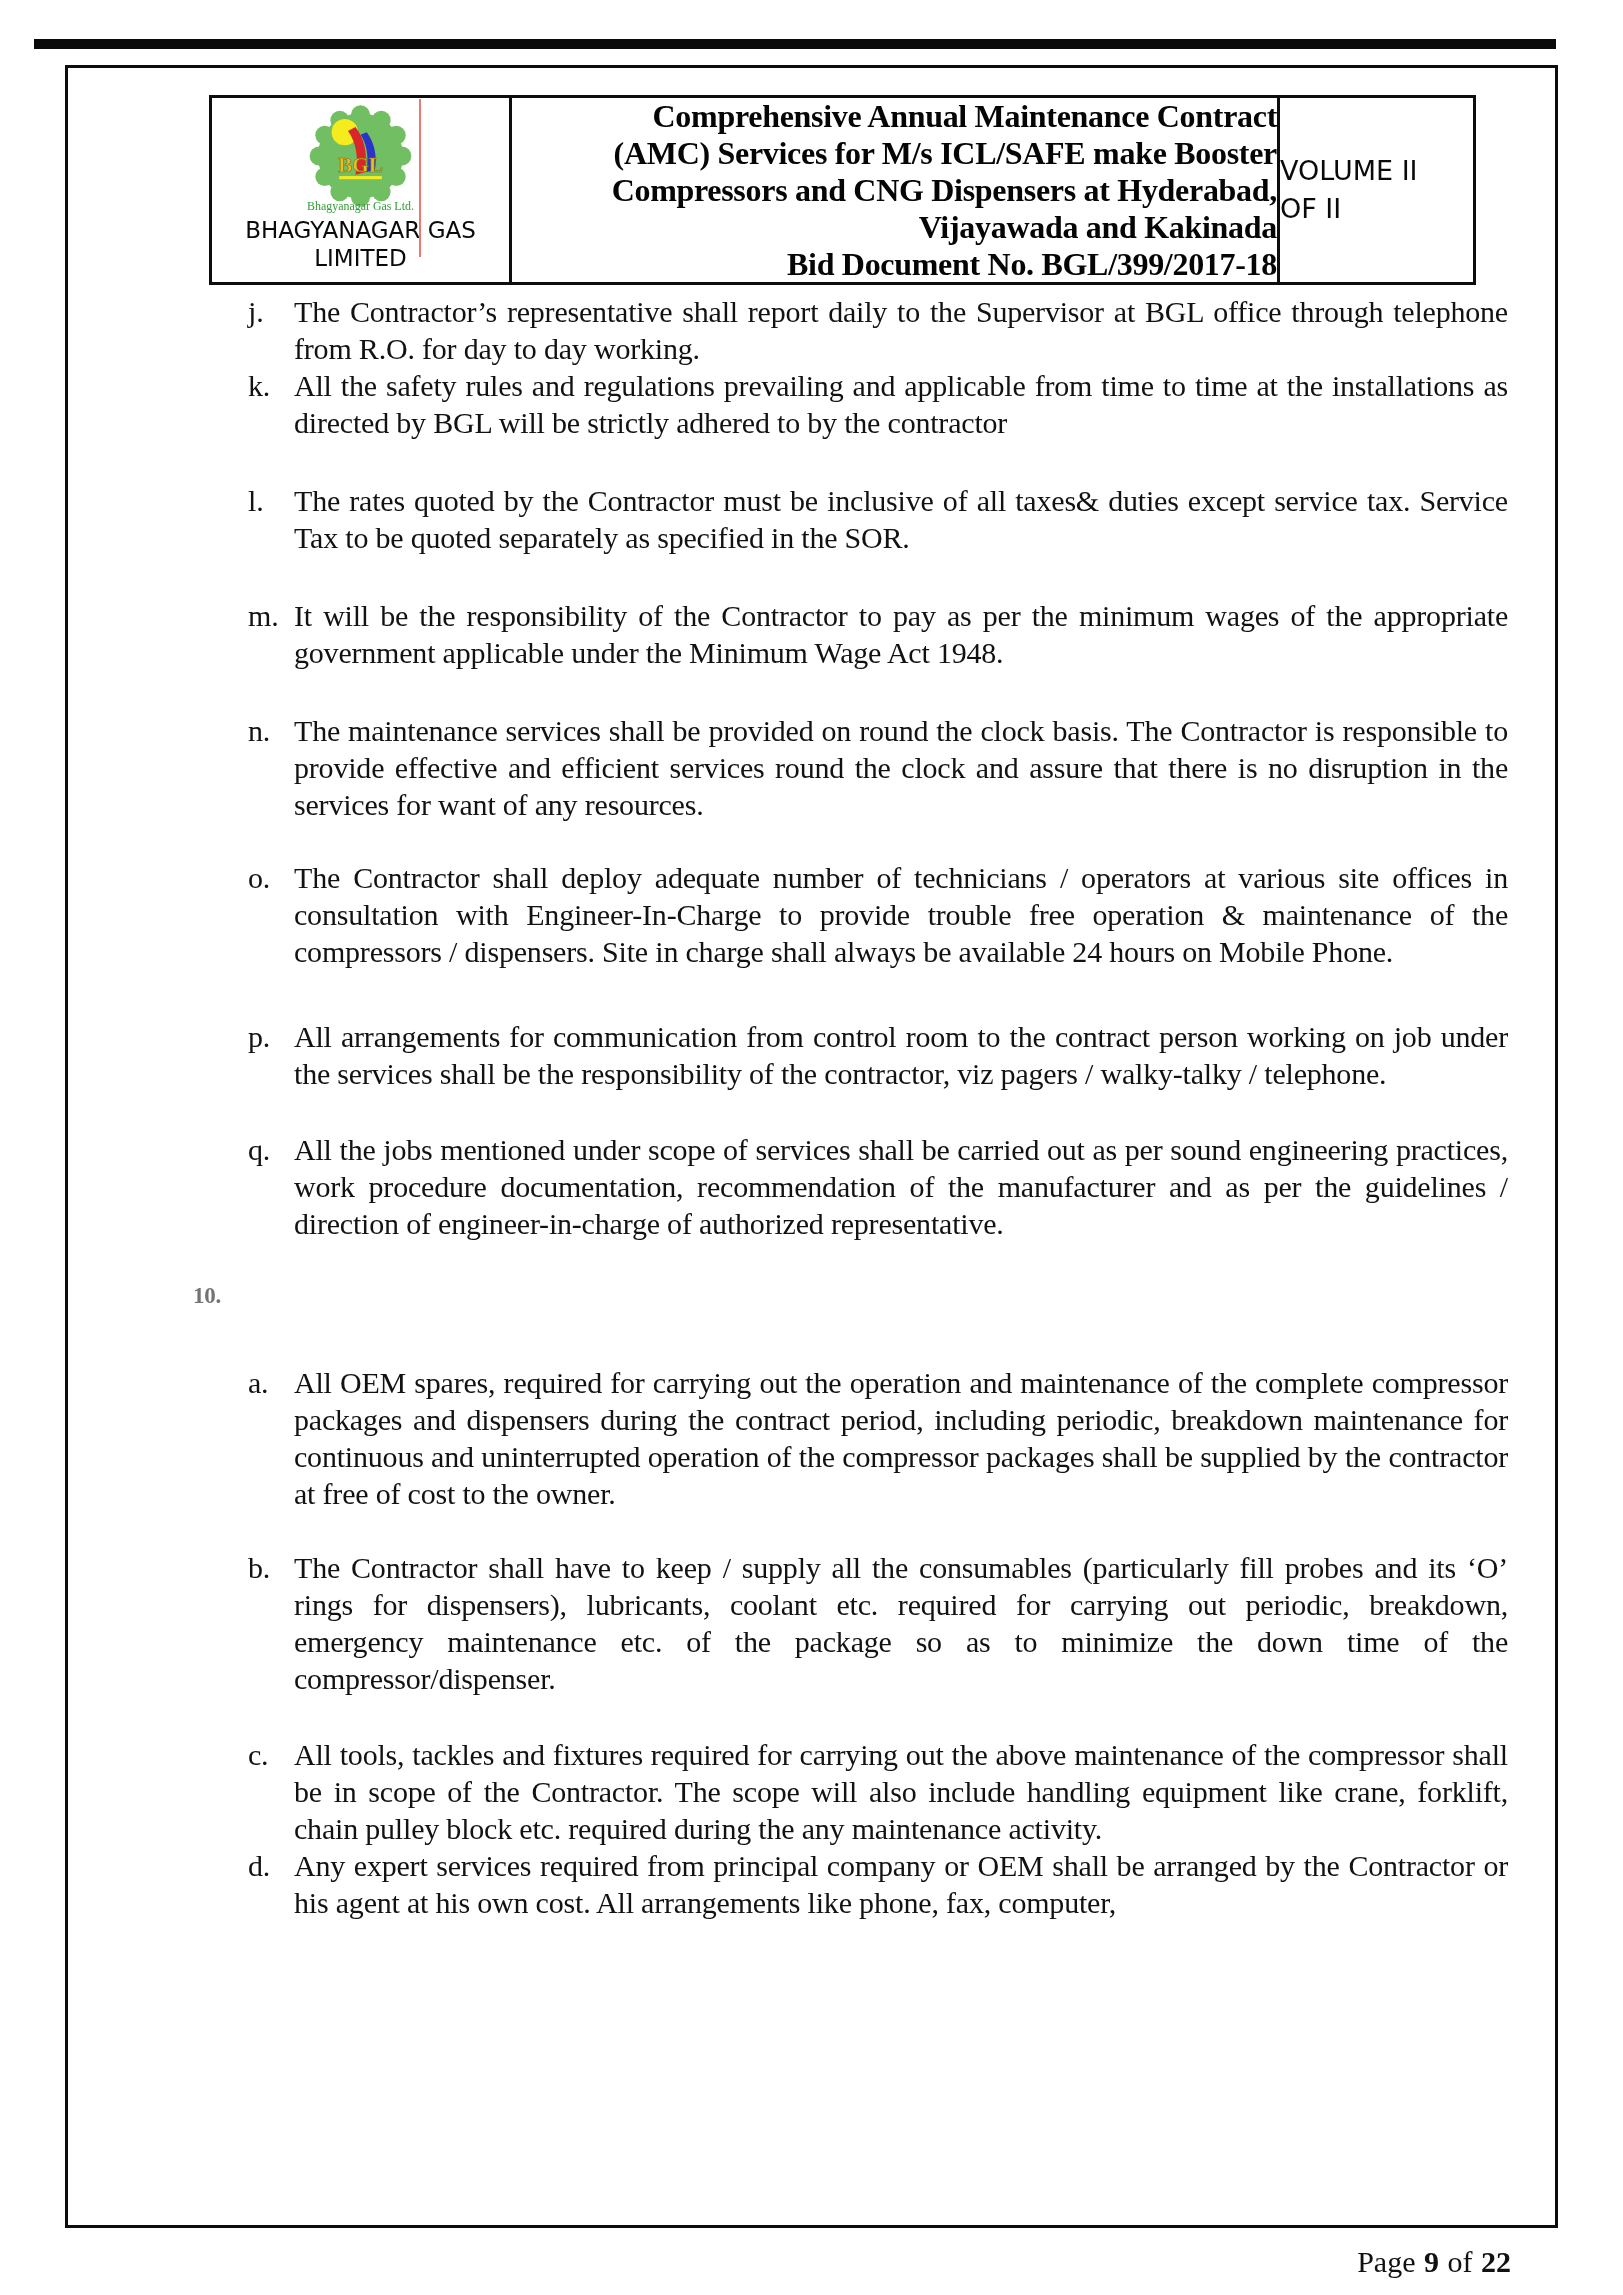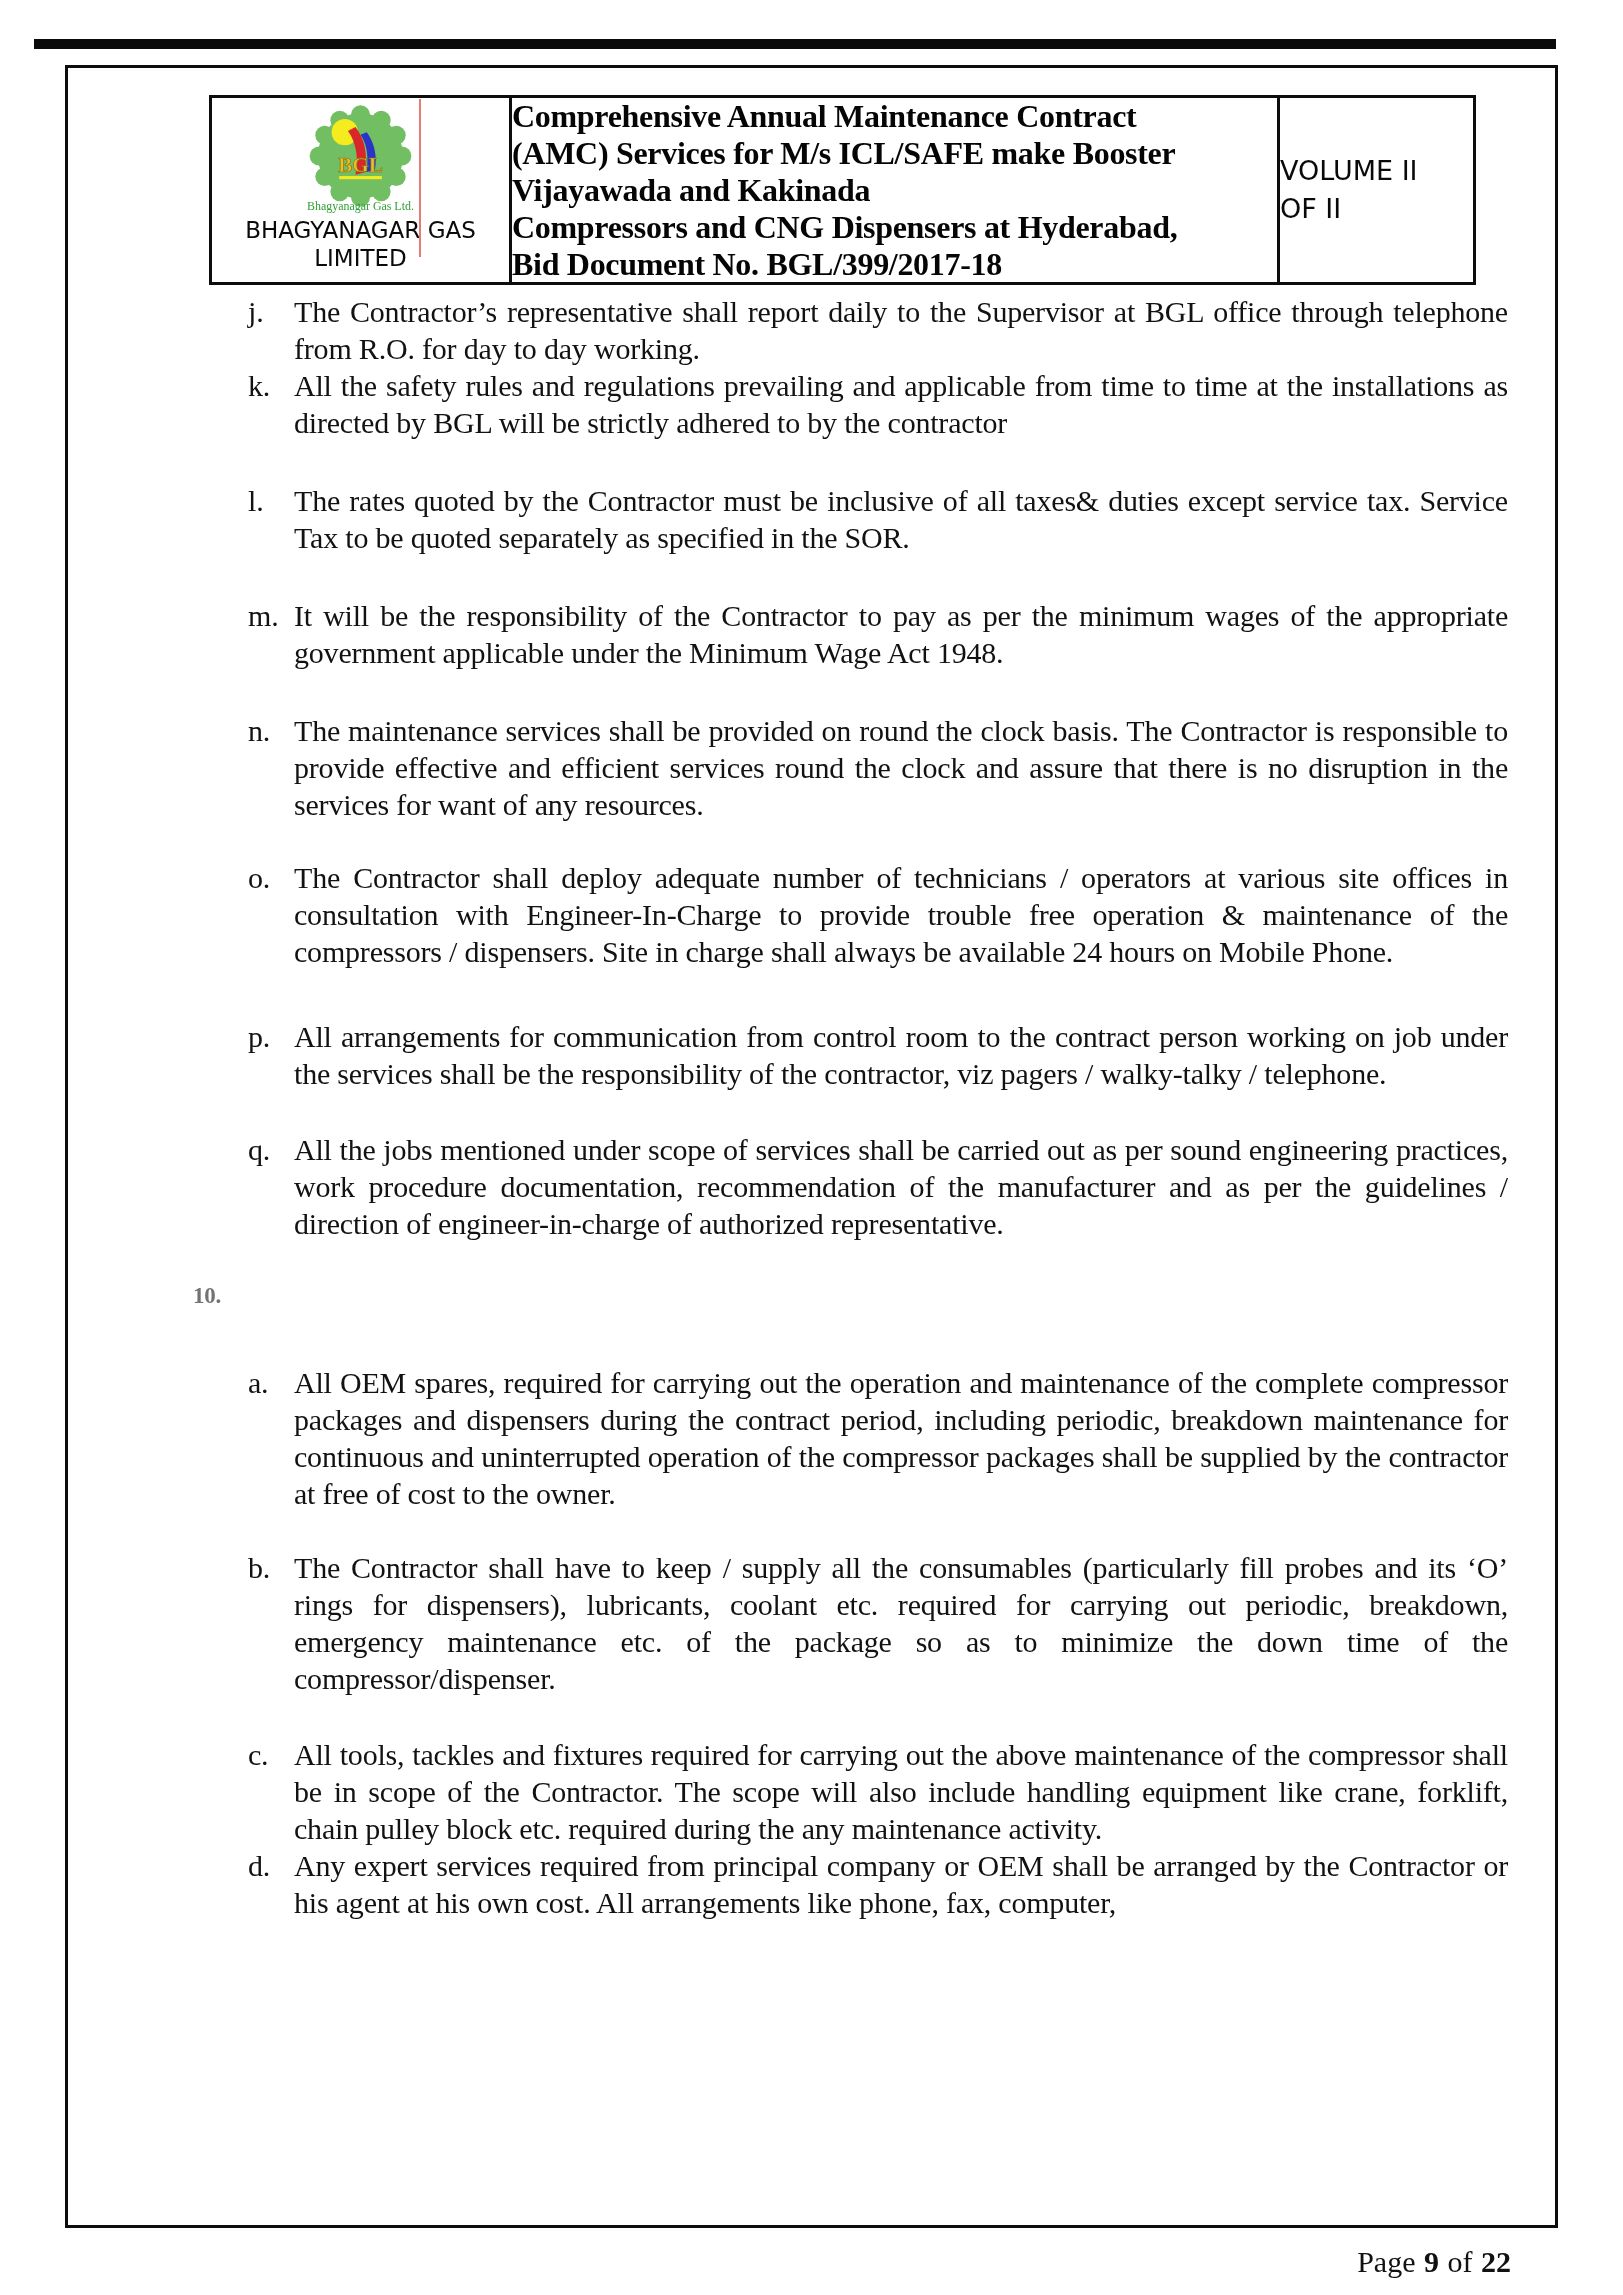--- a/index.html
+++ b/index.html
@@ -45,21 +45,21 @@
   .org-name{
     font-family:"DejaVu Sans", sans-serif;
     font-size:23px;line-height:28px;
     text-align:center;color:#0a0a0a;
     margin-top:1.3px;
     width:255px;
   }
   .cell-title{
     flex:1;
     display:flex;flex-direction:column;justify-content:center;
-    text-align:left;
+    text-align:right;
     font-weight:bold;
     font-size:32px;line-height:37px;
     color:#050505;
     letter-spacing:-0.3px;
   }
   .cell-volume{
     width:196px;
     border-left:3.3px solid #0d0d0d;
     display:flex;flex-direction:column;justify-content:center;
     text-align:left;
@@ -151,22 +151,22 @@
         <rect class="logo-yellow" x="86" y="118" width="68" height="5"></rect>
         <text class="logo-caption" x="120" y="172" text-anchor="middle" font-family="Liberation Serif, serif" font-size="19">Bhagyanagar Gas Ltd.</text>
       </svg>
       <div class="org-name">BHAGYANAGAR GAS LIMITED</div>
       <div class="red-artifact"></div>
     </div>
 
     <div class="header-cell cell-title">
       <div>Comprehensive Annual Maintenance Contract</div>
       <div>(AMC) Services for M/s ICL/SAFE make Booster</div>
+      <div>Compressors and CNG Dispensers at Hyderabad,</div>
       <div>Vijayawada and Kakinada</div>
-      <div>Compressors and CNG Dispensers at Hyderabad,</div>
       <div>Bid Document No. BGL/399/2017-18</div>
     </div>
 
     <div class="header-cell cell-volume">
       <div>VOLUME II</div>
       <div>OF II</div>
     </div>
 
   </div>
 

